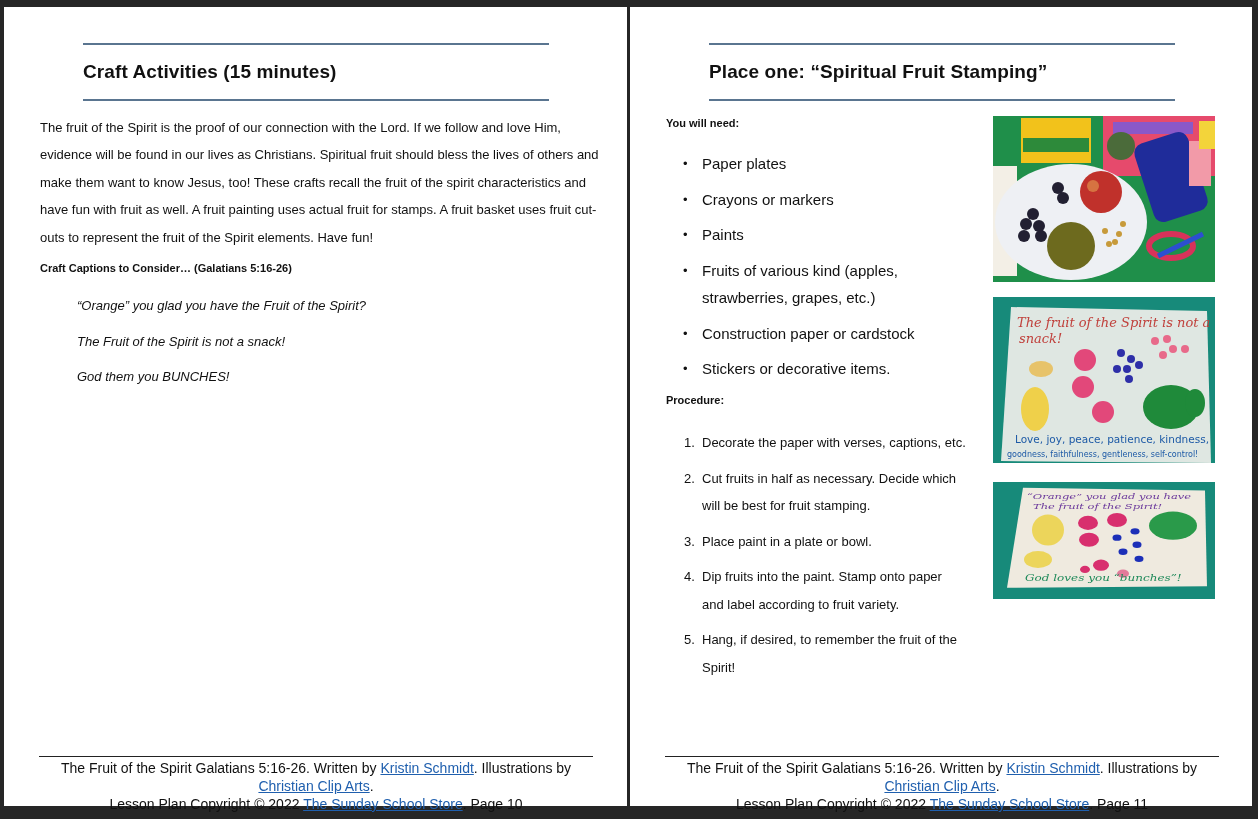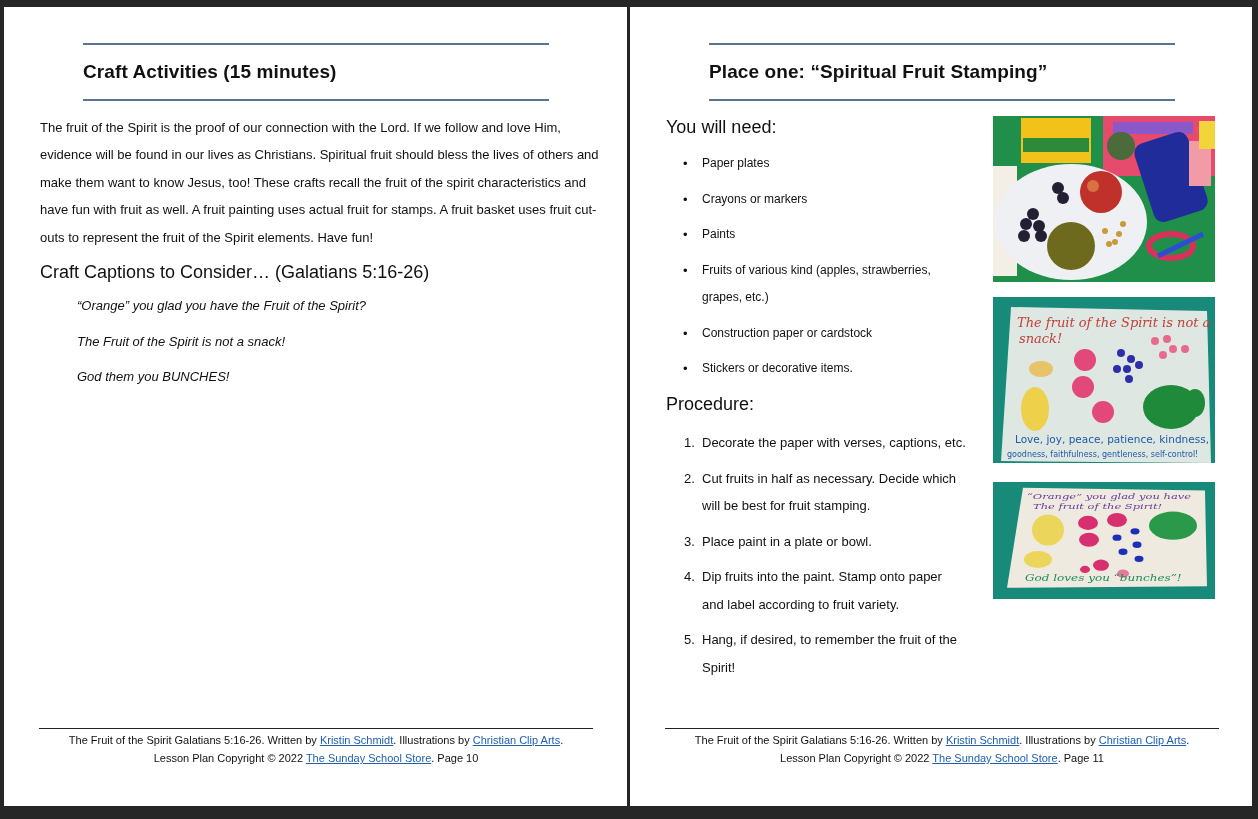--- a/index.html
+++ b/index.html
@@ -23,37 +23,37 @@
   }
   .title-block h1 {
     margin: 0; font-size: 19px; font-weight: bold; color: #111; letter-spacing: 0.1px;
   }
 
   .intro {
     position: absolute; top: 107px; left: 36px; width: 560px;
     font-size: 13px; line-height: 27.4px; margin: 0;
   }
   .subhead {
-    position: absolute; font-size: 18px; font-weight: normal; margin: 0;
+    position: absolute; font-size: 11px; font-weight: bold; margin: 0;
   }
   .captions { position: absolute; left: 73px; top: 290px; margin: 0; padding: 0; list-style: none; }
   .captions li { font-style: italic; font-size: 13px; height: 35.5px; line-height: 18px; }
 
   .footer {
-    position: absolute; top: 721px; left: 35px; width: 554px;
+    position: absolute; top: 749px; left: 35px; width: 554px;
     border-top: 1px solid #222;
-    text-align: center; font-size: 11px; line-height: 18px; padding-top: 2px;
+    text-align: center; font-size: 14px; line-height: 18px; padding-top: 2px;
   }
   .footer a { color: #1f5fae; text-decoration: underline; }
 
   
   .needs-label { top: 110px; left: 36px; }
   .proc-label { top: 387px; left: 36px; }
   .bullets { position: absolute; top: 143px; left: 36px; width: 320px; margin: 0; padding: 0; list-style: none; }
-  .bullets li { position: relative; padding-left: 36px; font-size: 12px; line-height: 27.5px; margin-bottom: 8px; }
+  .bullets li { position: relative; padding-left: 36px; font-size: 15px; line-height: 27.5px; margin-bottom: 8px; }
   .bullets li::before { content: "•"; position: absolute; left: 17px; top: 0; font-size: 13px; }
   .steps { position: absolute; top: 422px; left: 36px; width: 320px; margin: 0; padding: 0; list-style: none; }
   .steps li { position: relative; padding-left: 36px; font-size: 13px; line-height: 27.5px; margin-bottom: 8px; }
   .steps li .num { position: absolute; left: 18px; top: 0; }
 
   .photo { position: absolute; left: 363px; width: 222px; overflow: hidden; }
   #photo-supplies { top: 109px; height: 166px; background: #1f8f4a; }
   #photo-craft-1 { top: 290px; height: 166px; background: #fde047; }
   #photo-craft-2 { top: 475px; height: 117px; background: #eab308; }
   .photo svg { display: block; width: 100%; height: 100%; }

